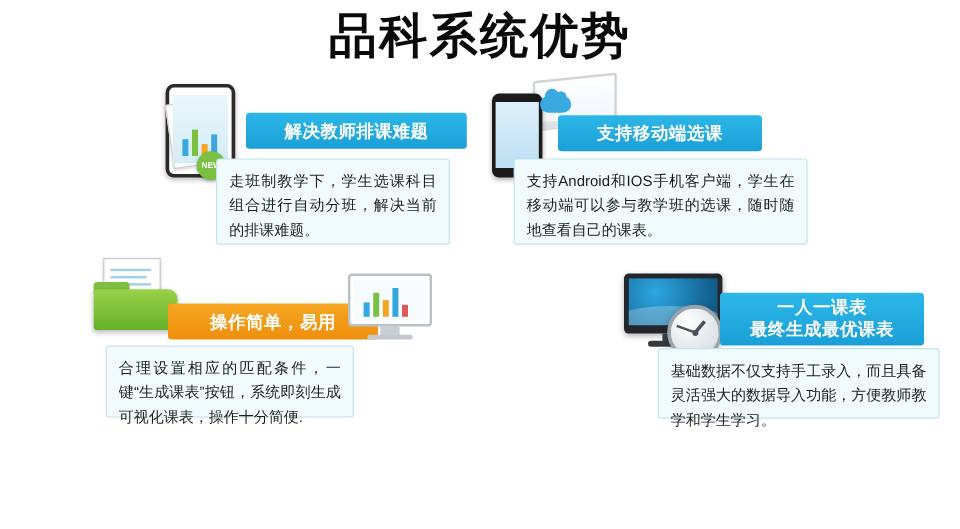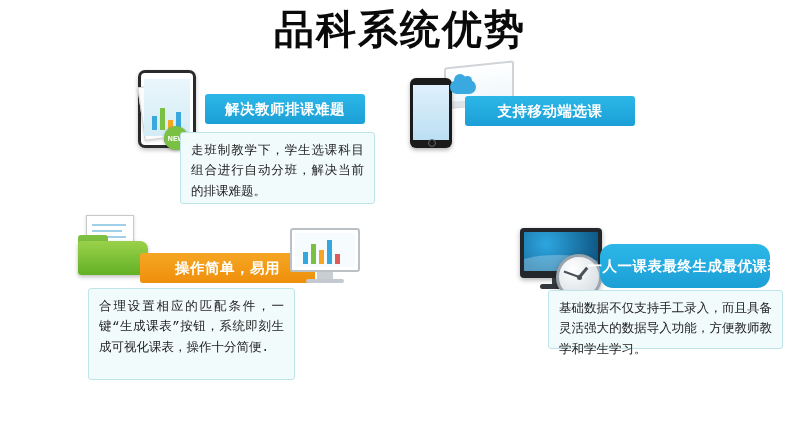--- a/index.html
+++ b/index.html
@@ -39,43 +39,42 @@
     display: flex;
     align-items: center;
     justify-content: center;
     border-radius: 3px;
     letter-spacing: 0.5px;
     white-space: nowrap;
     box-sizing: border-box;
     padding: 0 8px;
   }
   .hdr.two-line {
-    flex-direction: row;
+    flex-direction: column;
     line-height: 1.25;
     justify-content: center;
-    border-radius: 13px;
   }
   
   .body-box {
     position: absolute;
     background: #f2fbfc;
     border: 1px solid #bfe4ea;
     border-radius: 3px;
     box-sizing: border-box;
     padding: 8px 10px;
     font-size: 12.5px;
     line-height: 1.62;
     color: #1c1c1c;
     text-align: justify;
-    font-family: Liberation Mono, monospace;
+    font-family: Liberation Sans, sans-serif;
   }
 
   
   #card1 { left: 120px; top: 70px; width: 250px; height: 135px; }
-  #card1 .hdr { left: 85px; top: 24px; width: 160px; height: 30px;
+  #card1 .hdr { left: 85px; top: 24px; width: 184px; height: 30px;
      background: linear-gradient(to bottom,#2cb7e8,#1b9fd6); }
   #card1 .body-box { left: 60px; top: 62px; width: 195px; height: 72px; }
 
   
   .tablet {
     position: absolute; left: 18px; top: 0px; width: 58px; height: 78px;
     background: #ffffff; border: 3px solid #2a2a2a; border-radius: 7px;
     box-sizing: border-box; box-shadow: 0 2px 4px rgba(0,0,0,.25);
   }
   .tablet .scr {
@@ -140,21 +139,21 @@
   }
   .cloud-ico:after {
     content:""; position:absolute; left:13px; top:-4px; width:9px; height:9px;
     background:#39a9e0; border-radius:50%;
   }
 
   
   #card3 { left: 60px; top: 215px; width: 260px; height: 150px; }
   #card3 .hdr { left: 80px; top: 38px; width: 175px; height: 30px;
      background: linear-gradient(to bottom,#f5a623,#ef8f0b); }
-  #card3 .body-box { left: 28px; top: 73px; width: 207px; height: 92px; }
+  #card3 .body-box { left: 28px; top: 73px; width: 207px; height: 60px; }
   .folder {
     position:absolute; left: 18px; top: 0px; width: 72px; height: 60px;
   }
   .folder .doc {
     position:absolute; left:8px; top:0; width:46px; height:50px;
     background:#ffffff; border:1px solid #c9c9c9; box-shadow:0 1px 3px rgba(0,0,0,.18);
   }
   .folder .doc .ln {
     position:absolute; left:5px; height:2px; background:#9fd0e8;
   }
@@ -262,20 +261,21 @@
   <div class="laptop">
     <div class="lid"></div>
     <div class="base"></div>
   </div>
   <div class="phone">
     <div class="pscr"></div>
     <div class="pbtn"></div>
   </div>
   <div class="cloud-ico"></div>
   <div class="hdr">支持移动端选课</div>
+  <div class="body-box">支持Android和IOS手机客户端，学生在移动端可以参与教学班的选课，随时随地查看自己的课表。</div>
 </div>
 
 <div class="card" id="card3">
   <div class="folder">
     <div class="doc">
       <div class="ln" style="top:8px;width:34px;"></div>
       <div class="ln" style="top:14px;width:30px;"></div>
       <div class="ln" style="top:20px;width:34px;"></div>
       <div class="ln" style="top:26px;width:24px;"></div>
       <div class="ln" style="top:32px;width:32px;"></div>

